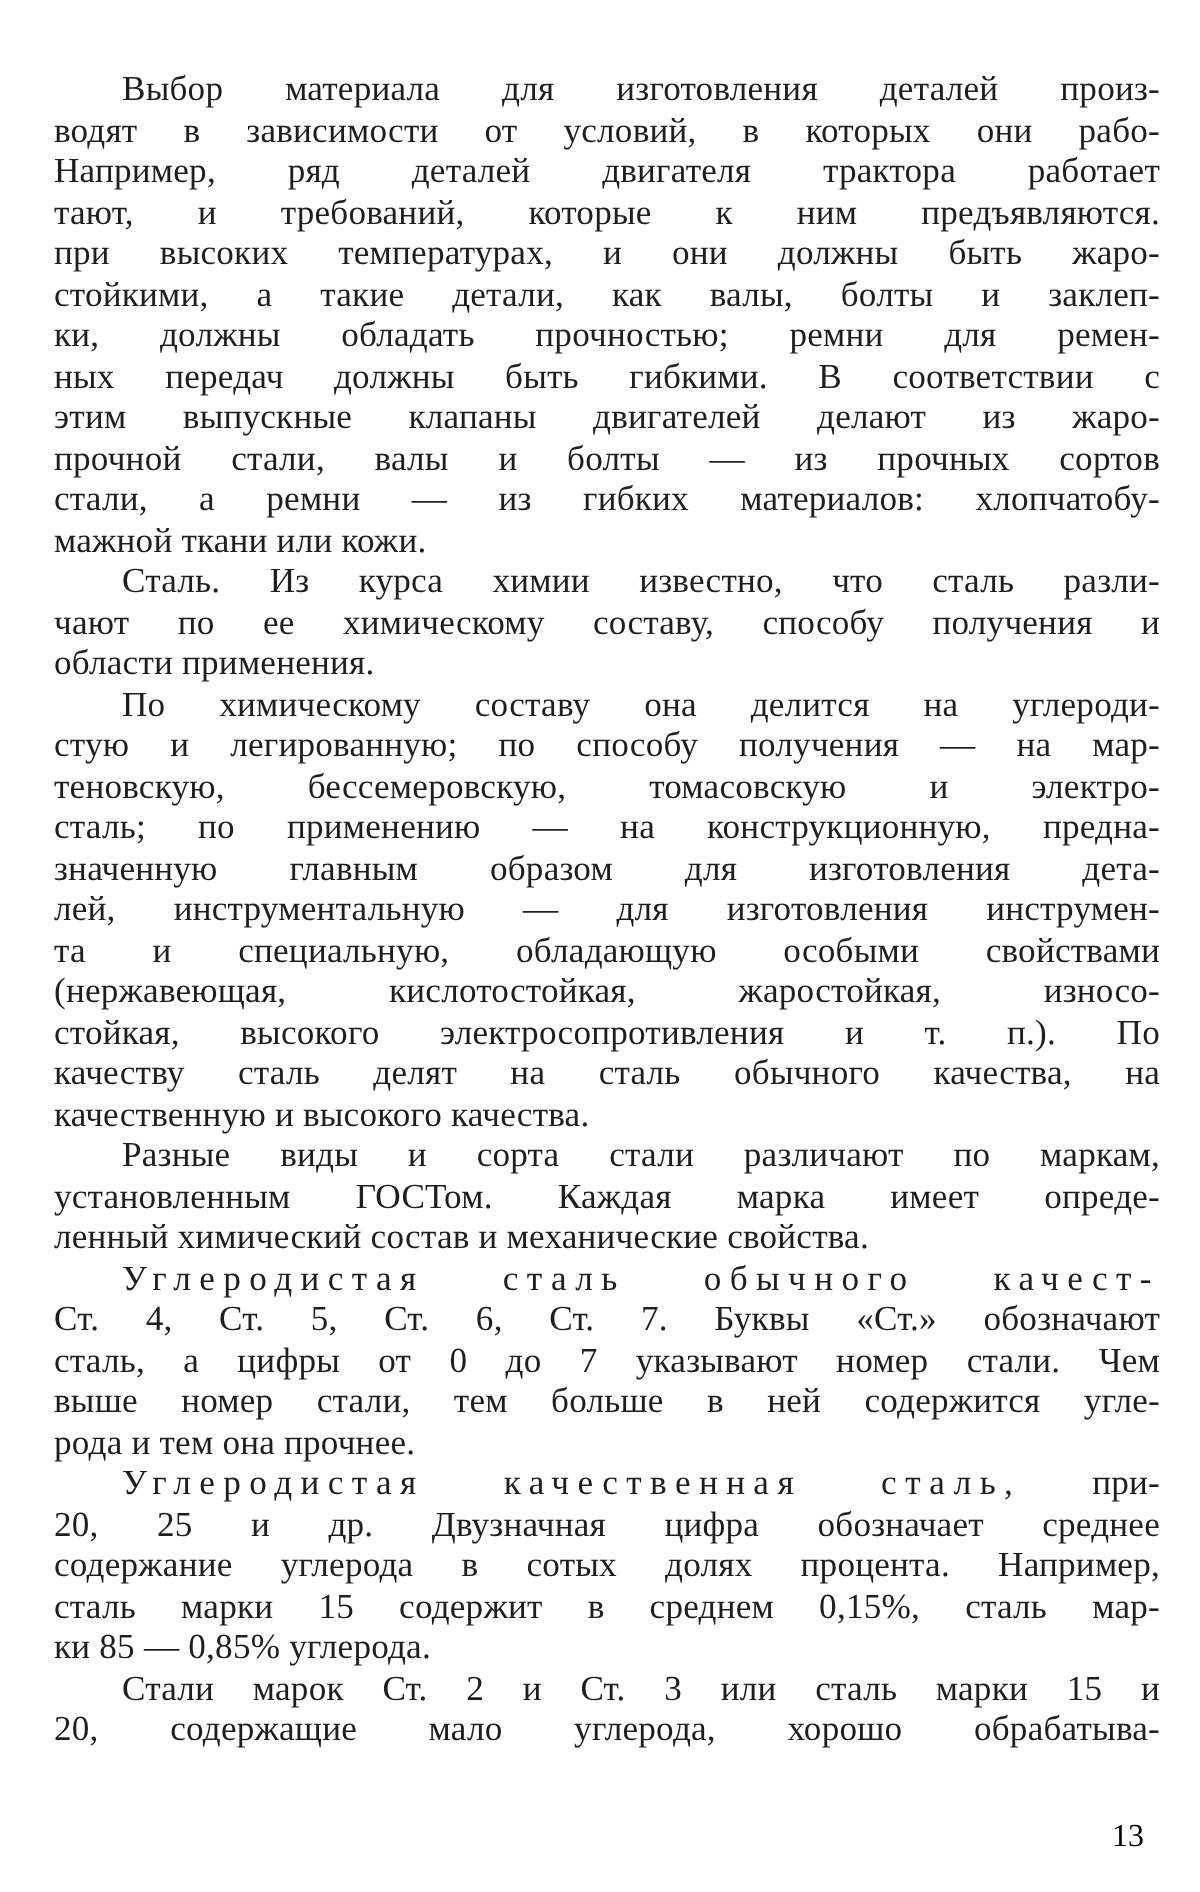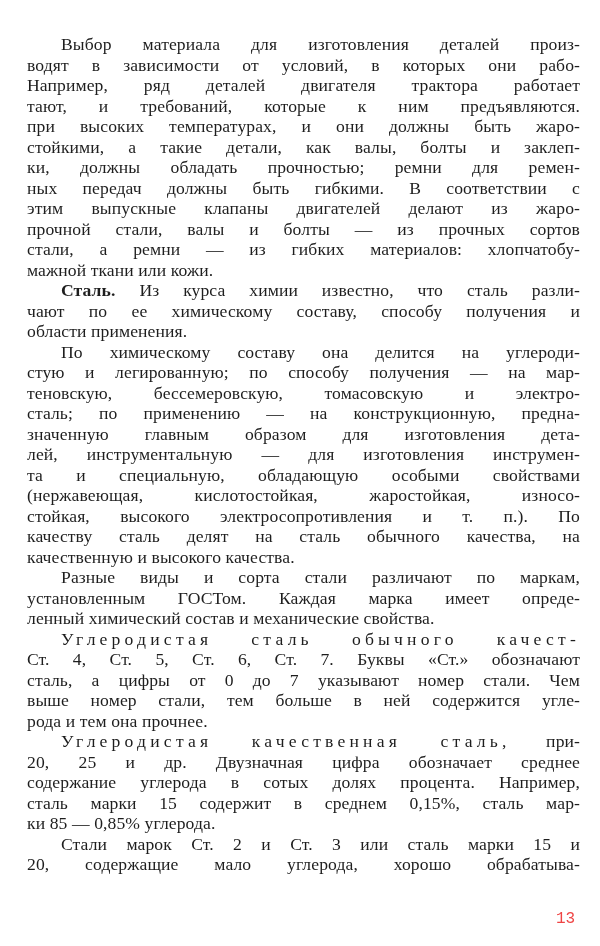--- a/index.html
+++ b/index.html
@@ -22,27 +22,27 @@
     line-height: 20.5px;
     font-size: 17.6px;
     white-space: nowrap;
     text-align: justify;
     text-align-last: justify;
     letter-spacing: 0.1px;
   }
   .line.last { text-align-last: left; }
   .line.indent { padding-left: 34px; }
   .spaced { letter-spacing: 4.2px; }
-  .bold { font-weight: bold; }
+  .bold { font-weight: normal; }
   .page-number {
     position: absolute;
     left: 556px; top: 910px;
     font-size: 16px;
-    font-family: Liberation Mono, monospace;
-    color: #ef4444;
+    font-family: Liberation Serif, serif;
+    color: #000000;
   }
 </style>
 </head>
 <body>
 
 <div class="page" id="page-body">
     <div class="line indent"><span>Выбор материала для изготовления деталей произ-</span></div>
     <div class="line"><span>водят в зависимости от условий, в которых они рабо-</span></div>
     <div class="line"><span>Например, ряд деталей двигателя трактора работает</span></div>
     <div class="line"><span>тают, и требований, которые к ним предъявляются.</span></div>

